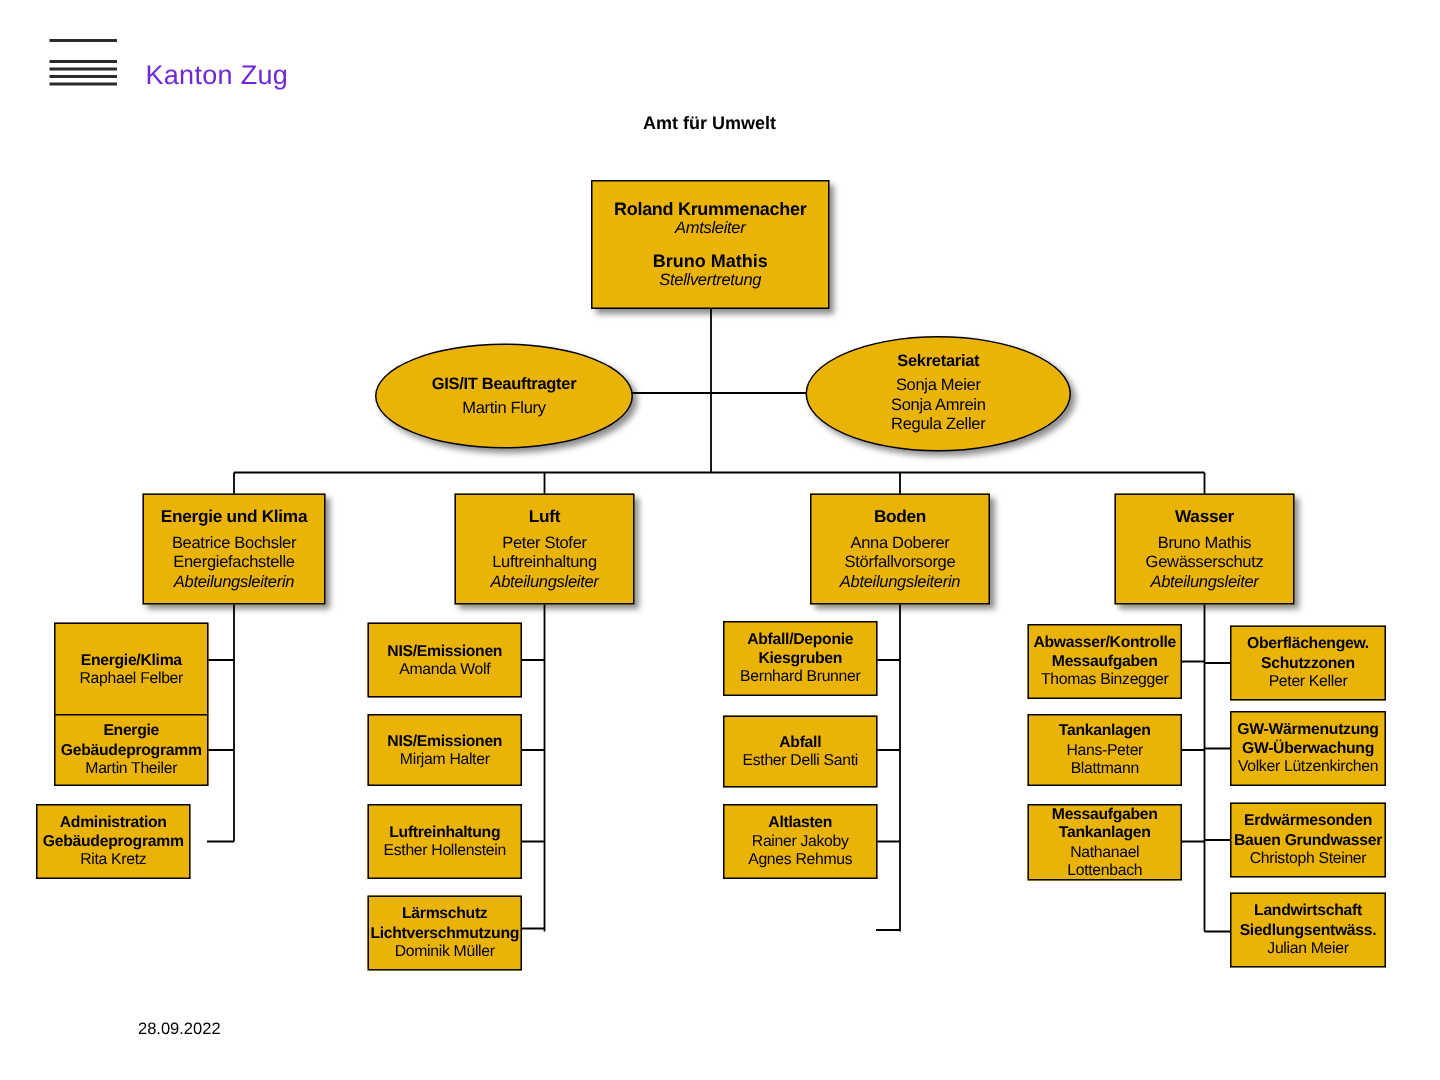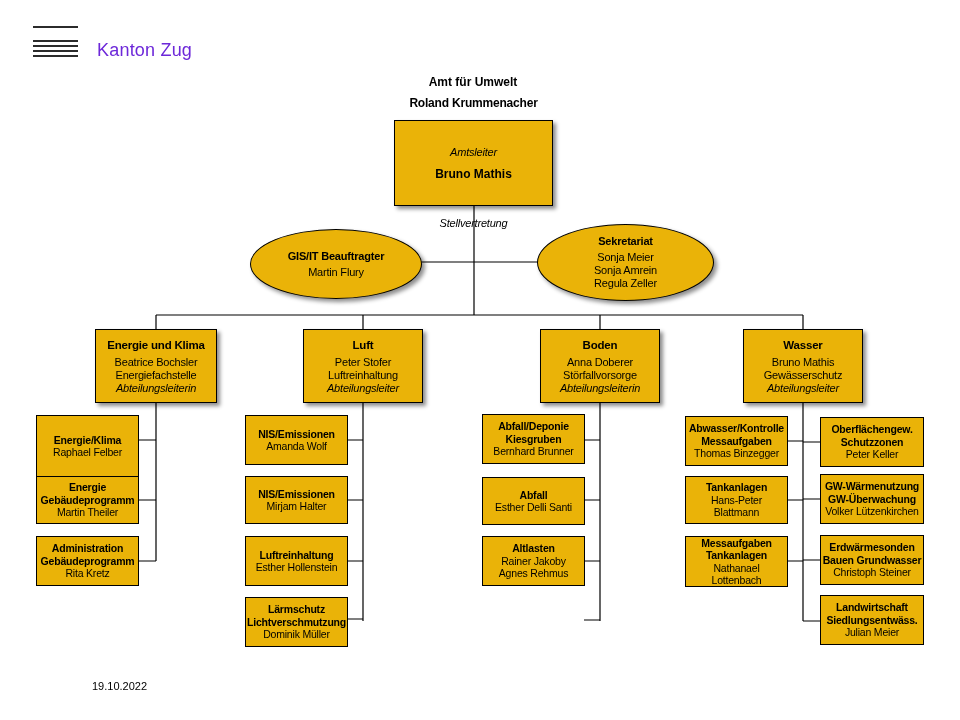--- a/index.html
+++ b/index.html
@@ -23,21 +23,21 @@
     display:flex;flex-direction:column;justify-content:center;align-items:center;
     text-align:center;white-space:pre-line;}
   .shadowed{box-shadow:3px 3px 4px rgba(0,0,0,.45);}
   .box-title{font-weight:bold;font-size:10.5px;line-height:12.5px;letter-spacing:-.2px;}
   .box-names{font-size:10.5px;line-height:12.5px;letter-spacing:-.2px;}
   .box-role{font-size:10.5px;line-height:12.5px;font-style:italic;letter-spacing:-.2px;}
   .dept .box-title{font-size:11.5px;line-height:14px;}
   .dept .box-names,.dept .box-role{font-size:11px;line-height:13px;}
   .dept .box-names{margin-top:4px;}
   .root .box-title,.root .deputy-name{font-size:12px;line-height:14px;font-weight:bold;}
-  .root .box-role{font-size:11px;line-height:13px;margin-top:36px;}
+  .root .box-role{font-size:11px;line-height:13px;}
   .root .deputy-name{margin-top:8px;}
   .ellipse{border-radius:50%;}
   .ellipse .box-title{font-size:11px;line-height:13px;}
   .ellipse .box-names{font-size:11px;line-height:13px;margin-top:3px;}
 </style>
 </head>
 <body>
 
 <div id="canvas">
 
@@ -56,21 +56,21 @@
 
   <div class="logo">
     <div class="l1"></div>
     <div class="l2"></div>
       <div class="l2"></div>
       <div class="l2"></div>
       <div class="l2"></div>
   </div>
   <div class="brand-name">Kanton Zug</div>
   <div class="page-title">Amt für Umwelt</div>
-  <div class="date-label">19.10.2022</div>
+  <div class="date-label">28.09.2022</div>
 
   <div class="box root shadowed" style="left:394px;top:120px;width:159px;height:86px">
     <div class="box-title">Roland Krummenacher</div>
     <div class="box-role">Amtsleiter</div>
     <div class="deputy-name">Bruno Mathis</div>
     <div class="box-role">Stellvertretung</div>
   </div>
 
   <div class="box ellipse shadowed" style="left:250px;top:229px;width:172px;height:70px">
     <div class="box-title">GIS/IT Beauftragter</div>
@@ -110,21 +110,21 @@
 
   <div class="box leaf" style="left:36px;top:415px;width:103px;height:62px">
     <div class="box-title">Energie/Klima</div>
     <div class="box-names">Raphael Felber</div>
   </div>
   <div class="box leaf" style="left:36px;top:476px;width:103px;height:48px">
     <div class="box-title">Energie
 Gebäudeprogramm</div>
     <div class="box-names">Martin Theiler</div>
   </div>
-  <div class="box leaf" style="left:36px;top:536px;width:103px;height:50px">
+  <div class="box leaf" style="left:24px;top:536px;width:103px;height:50px">
     <div class="box-title">Administration
 Gebäudeprogramm</div>
     <div class="box-names">Rita Kretz</div>
   </div>
 
   <div class="box leaf" style="left:245px;top:415px;width:103px;height:50px">
     <div class="box-title">NIS/Emissionen</div>
     <div class="box-names">Amanda Wolf</div>
   </div>
   <div class="box leaf" style="left:245px;top:476px;width:103px;height:48px">

